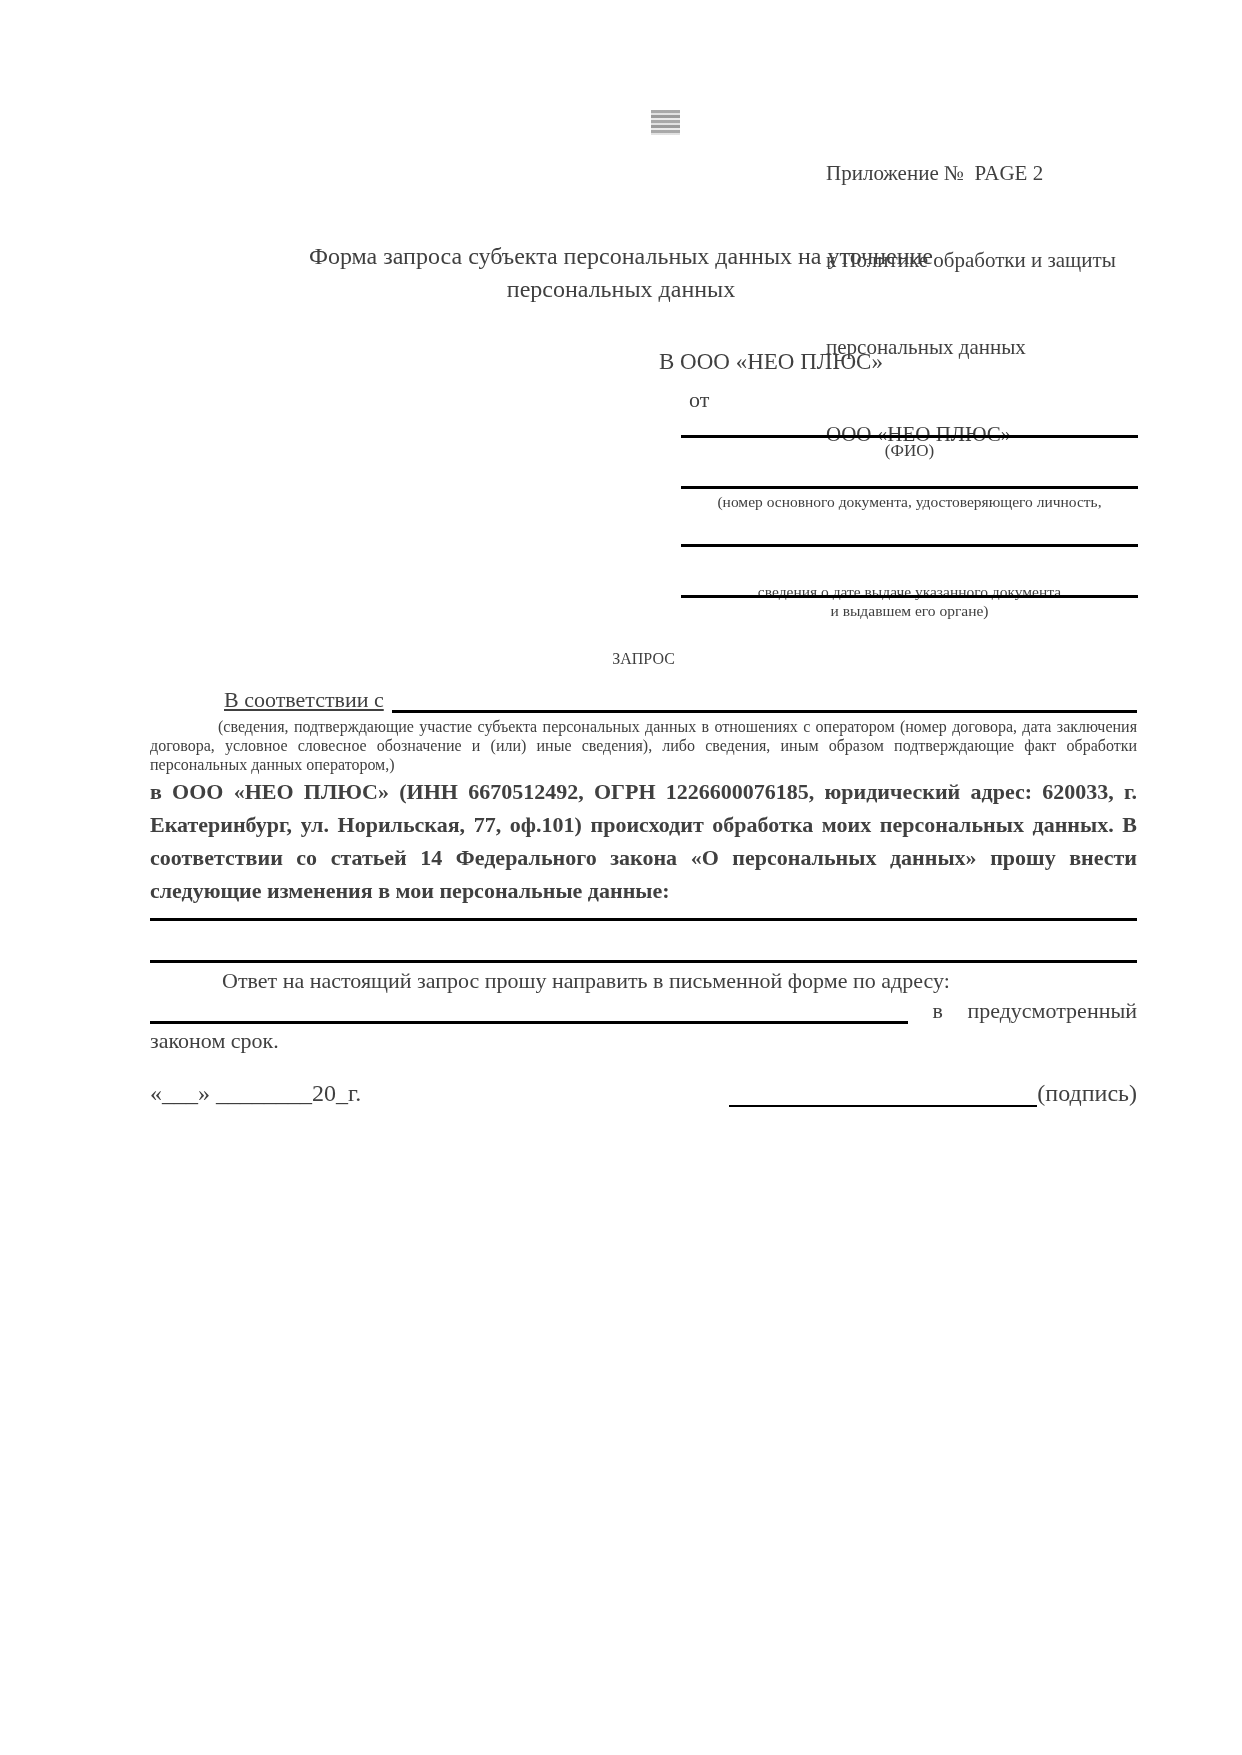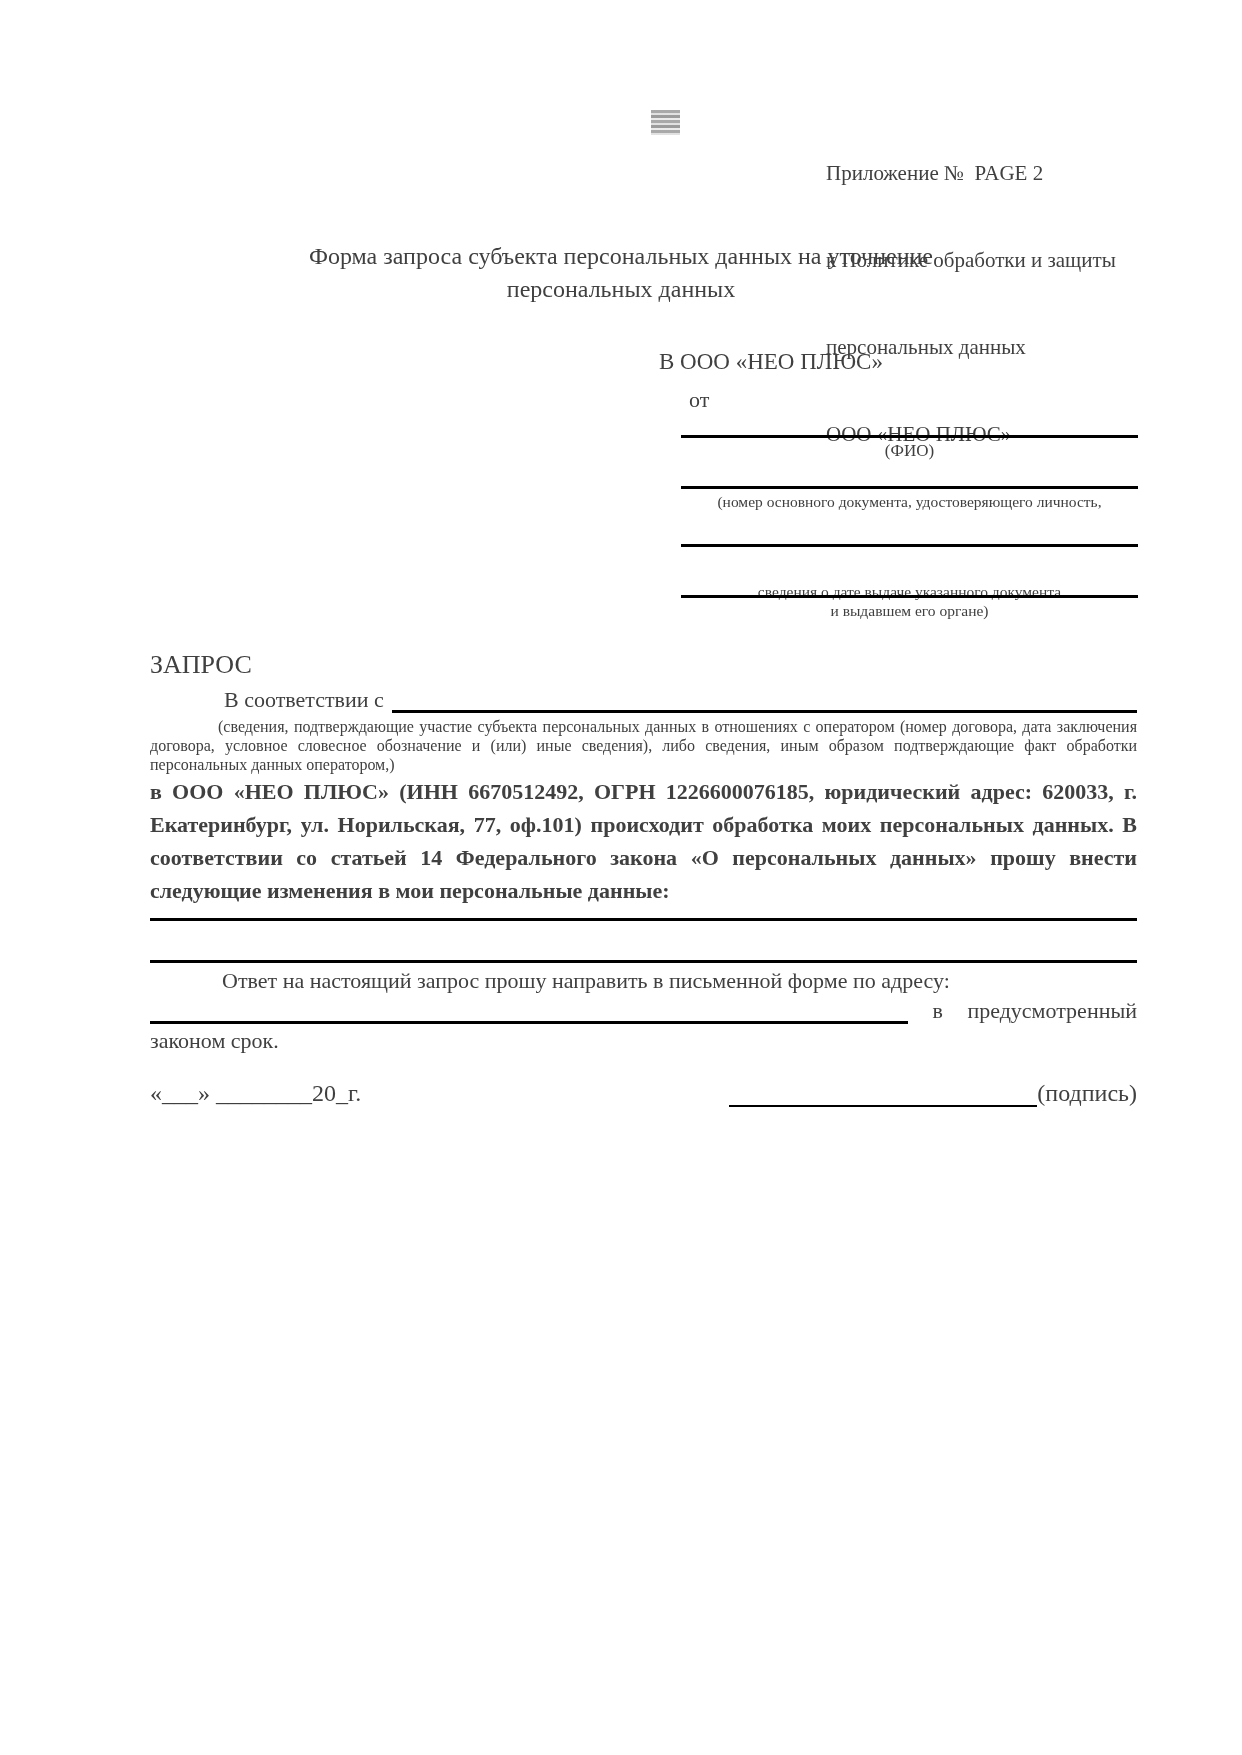--- a/index.html
+++ b/index.html
@@ -24,23 +24,23 @@
   .title{
     position:absolute;left:121px;top:240px;width:1000px;
     text-align:center;font-weight:normal;font-size:24px;line-height:33px;
   }
   .to-line{position:absolute;left:659px;top:349px;font-size:23px;}
   .from-line{position:absolute;left:689px;top:387px;font-size:22px;}
   .fline{position:absolute;left:681px;width:457px;border-top:3px solid #000;height:0;}
   .fl1{top:435px}.fl2{top:486px}.fl3{top:544px}.fl4{top:595px}
   .fcap{position:absolute;left:681px;width:457px;text-align:center;font-size:15.5px;line-height:19px;}
   .fc1{top:441px;font-size:17px}.fc2{top:492px}.fc3{top:582px}.fc4{top:601px}
-  .zapros{position:absolute;left:150px;top:650px;width:987px;font-size:26px;}
+  .zapros{position:absolute;left:150px;top:650px;width:987px;text-align:center;font-size:16px;}
   .intro{position:absolute;left:150px;top:686px;width:987px;font-size:22px;display:flex;align-items:flex-end;}
-  .intro .txt{padding-left:74px;white-space:nowrap;}
+  .intro .txt{padding-left:74px;white-space:nowrap;text-decoration:underline;}
   .intro .fill{flex:1;border-bottom:3px solid #000;margin-left:8px;height:24px;}
   .footnote{
     position:absolute;left:150px;top:717px;width:987px;
     font-size:16px;line-height:19px;text-align:justify;text-indent:68px;
   }
   .body-par{
     position:absolute;left:150px;top:775px;width:987px;
     font-size:22px;line-height:33px;text-align:justify;font-weight:bold;
   }
   .blank{position:absolute;left:150px;width:987px;border-top:3px solid #000;height:0;}

